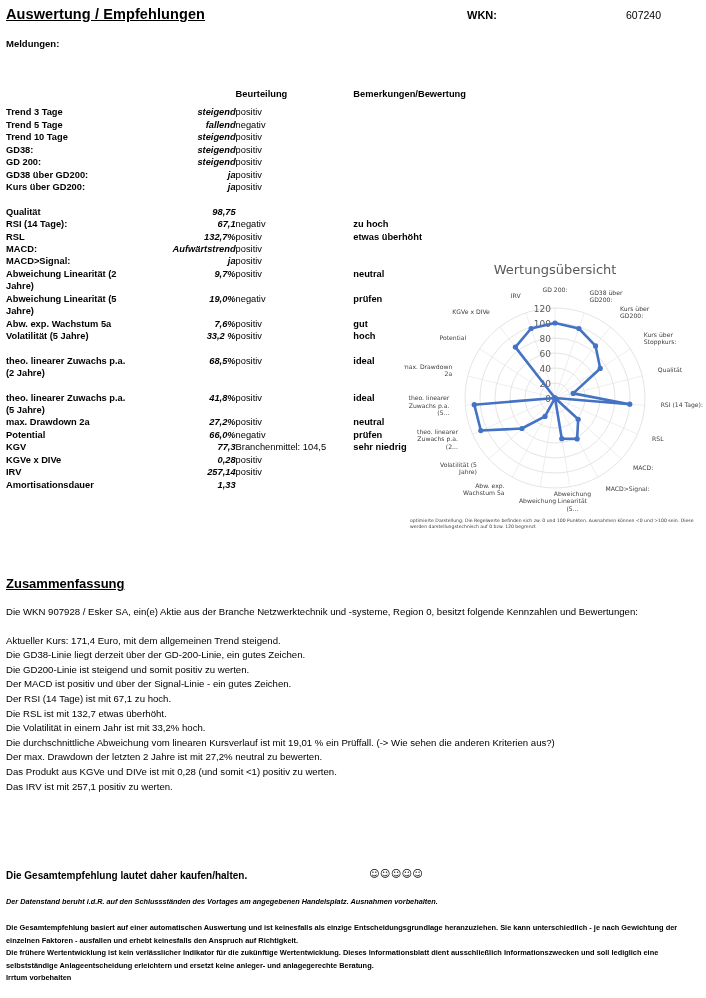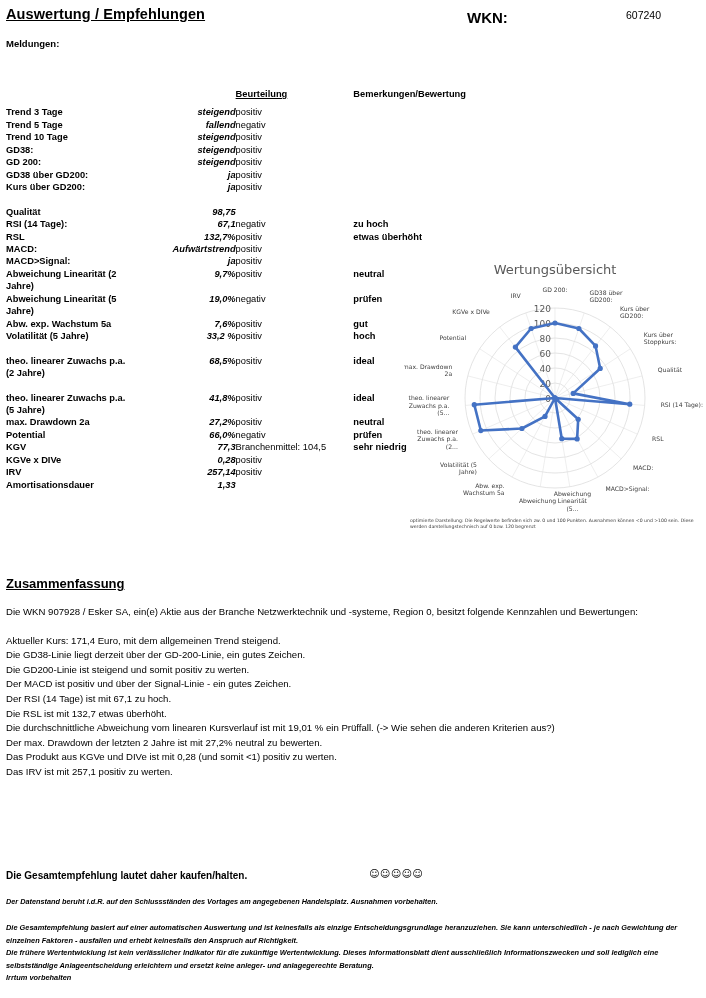--- a/index.html
+++ b/index.html
@@ -16,21 +16,21 @@
   .page { position: relative; width: 706px; height: 998px; padding: 0; }
 
   
   .hdr { position: absolute; left: 6px; top: 6px; width: 694px; height: 28px; }
   .hdr-title {
     font-size: 14.5px; font-weight: bold; text-decoration: underline;
     letter-spacing: .1px;
   }
   .hdr-wkn-label {
     position: absolute; left: 461px; top: 3px;
-    font-size: 15px; font-weight: bold;
+    font-size: 11px; font-weight: bold;
   }
   .hdr-wkn-value {
     position: absolute; left: 620px; top: 3px;
     font-size: 10.5px; font-weight: normal;
   }
   .meldungen {
     position: absolute; left: 6px; top: 38px;
     font-size: 9.5px; font-weight: bold;
   }
 
@@ -92,21 +92,21 @@
     position: absolute; left: 363px; top: -2px;
     font-size: 10px; letter-spacing: .4px;
     font-family: "DejaVu Sans", sans-serif;
   }
   .disc1 {
     position: absolute; left: 6px; top: 896px; width: 690px;
     font-size: 7.3px; font-style: italic; font-weight: bold; line-height: 11px;
   }
   .disc2 {
     position: absolute; left: 6px; top: 922px; width: 698px;
-    font-size: 7.4px; font-style: italic; font-weight: bold; line-height: 12.6px;
+    font-size: 7.4px; font-weight: bold; line-height: 12.6px;
   }
   .disc2 p { margin: 0; }
 </style>
 </head>
 <body>
 
 <div class="page">
 
   <div class="hdr">
     <div class="hdr-title">Auswertung / Empfehlungen</div>
@@ -114,21 +114,21 @@
     <div class="hdr-wkn-value">607240</div>
   </div>
   <div class="meldungen">Meldungen:</div>
 
   <div class="table-wrap">
     <table class="metrics">
       <tbody id="metrics-body">
           <tr>
             <td class="c-label" style="font-weight: bold;"></td>
             <td class="c-value" style="font-weight: bold;"></td>
-            <td class="c-judge" style="font-weight: bold; text-decoration: underline;">Beurteilung</td>
+            <td class="c-judge" style="font-weight: bold;">Beurteilung</td>
             <td class="c-remark" style="font-weight: bold;">Bemerkungen/Bewertung</td>
           </tr>
           <tr class="spacer-sm">
             <td colspan="4"></td>
           </tr>
           <tr>
             <td class="c-label">Trend 3 Tage</td>
             <td class="c-value">steigend</td>
             <td class="c-judge plain">positiv</td>
             <td class="c-remark"></td>
@@ -378,20 +378,21 @@
     <div class="summary-title">Zusammenfassung</div>
     <p>Die WKN 907928 / Esker SA, ein(e) Aktie aus der Branche Netzwerktechnik und -systeme, Region 0, besitzt folgende Kennzahlen und Bewertungen:</p>
     <div class="gap"></div>
     <div id="summary-lines">
         <p>Aktueller Kurs: 171,4 Euro, mit dem allgemeinen Trend steigend.</p>
         <p>Die GD38-Linie liegt derzeit über der GD-200-Linie, ein gutes Zeichen.</p>
         <p>Die GD200-Linie ist steigend und somit positiv zu werten.</p>
         <p>Der MACD ist positiv und über der Signal-Linie - ein gutes Zeichen.</p>
         <p>Der RSI (14 Tage) ist mit 67,1 zu hoch.</p>
         <p>Die RSL ist mit 132,7 etwas überhöht.</p>
+        <p>Die Volatilität in einem Jahr ist mit 33,2% hoch.</p>
         <p>Die durchschnittliche Abweichung vom linearen Kursverlauf ist mit 19,01 % ein Prüffall. (-&gt; Wie sehen die anderen Kriterien aus?)</p>
         <p>Der max. Drawdown der letzten 2 Jahre ist mit  27,2% neutral zu bewerten.</p>
         <p>Das Produkt aus KGVe und DIVe ist mit 0,28 (und somit &lt;1) positiv zu werten.</p>
         <p>Das IRV ist mit 257,1 positiv zu werten.</p>
       </div>
   </div>
 
   <div class="reco">
     <span>Die Gesamtempfehlung lautet daher kaufen/halten.</span>
     <span class="reco-faces">☺☺☺☺☺</span>

